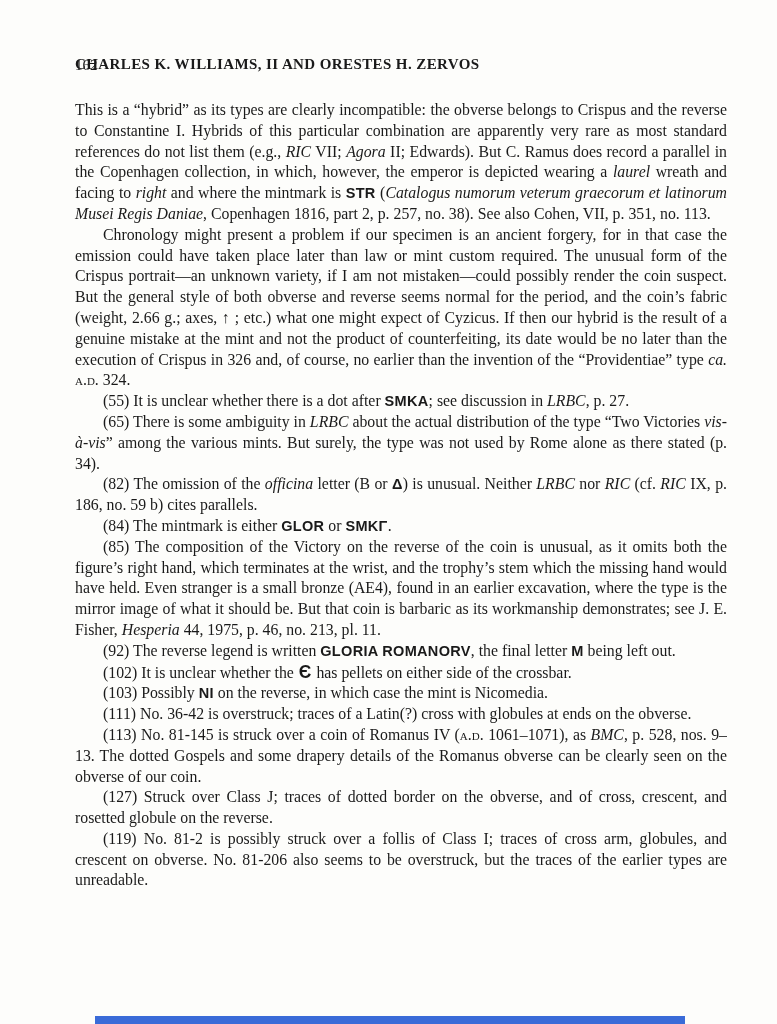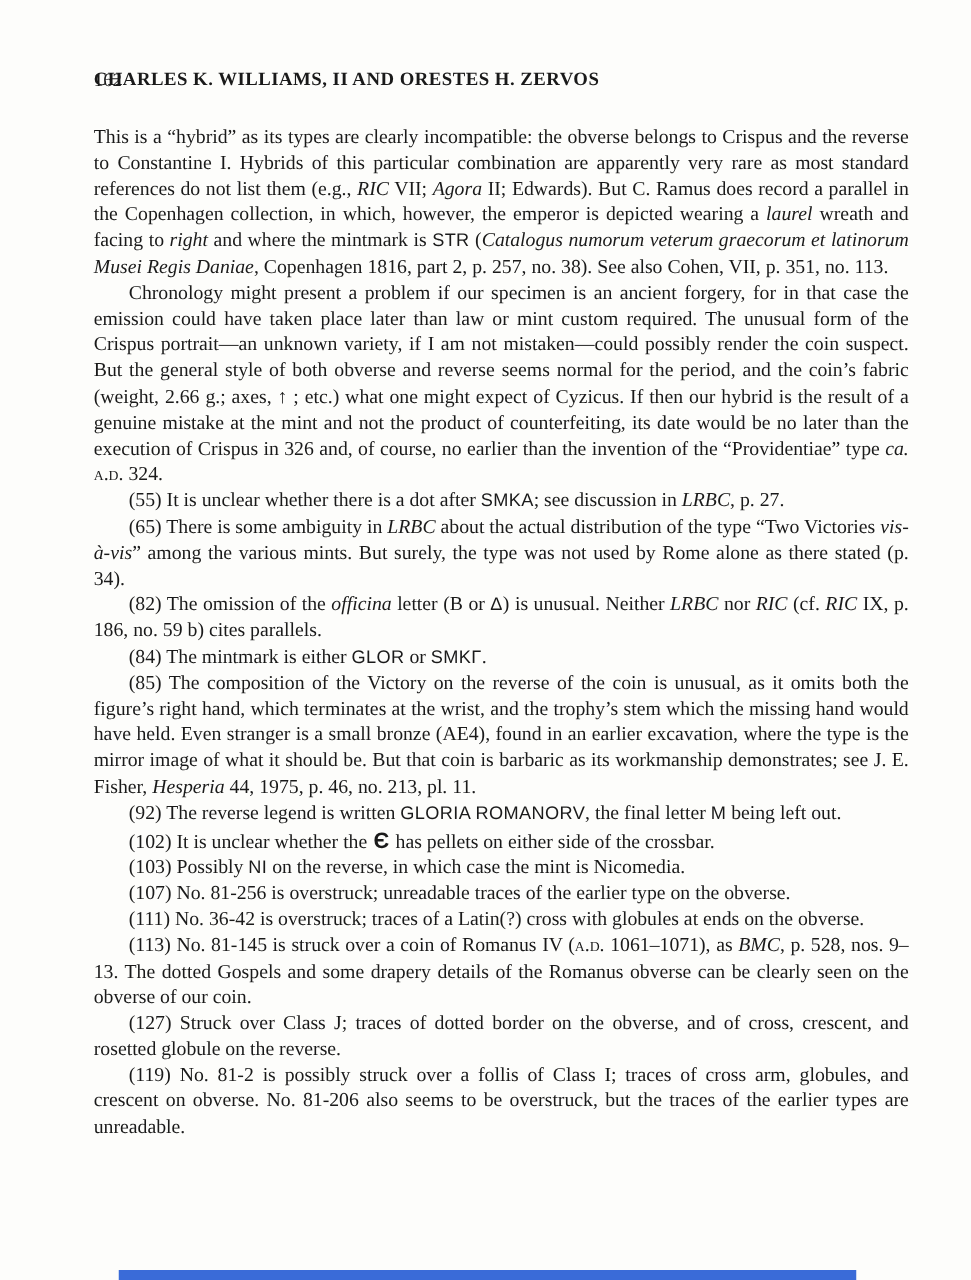--- a/index.html
+++ b/index.html
@@ -48,21 +48,21 @@
     hyphens: auto;
     -webkit-hyphens: auto;
   }
   .body-text p.noindent {
     text-indent: 0;
   }
   .it { font-style: italic; }
   .sans {
     font-family: "Liberation Sans", sans-serif;
     font-size: 0.92em;
-    font-weight: 400;
+    font-weight: 700;
     letter-spacing: 0.3px;
   }
   .sc { font-variant: small-caps; }
   .eps {
     font-family: "Liberation Sans", sans-serif;
     font-weight: 600;
     font-size: 1.12em;
     padding: 0 5px;
   }
   .bottom-bar {
@@ -85,21 +85,20 @@
       <p class="noindent">This is a “hybrid” as its types are clearly incompatible: the obverse belongs to Crispus and the reverse to Constantine I. Hybrids of this particular combination are apparently very rare as most standard references do not list them (e.g., <span class="it">RIC</span> VII; <span class="it">Agora</span> II; Edwards). But C. Ramus does record a parallel in the Copenhagen collection, in which, however, the emperor is depicted wearing a <span class="it">laurel</span> wreath and facing to <span class="it">right</span> and where the mintmark is <span class="sans">STR</span> (<span class="it">Catalogus numorum veterum graecorum et latinorum Musei Regis Daniae</span>, Copenhagen 1816, part 2, p. 257, no. 38). See also Cohen, VII, p. 351, no. 113.</p>
       <p>Chronology might present a problem if our specimen is an ancient forgery, for in that case the emission could have taken place later than law or mint custom required. The unusual form of the Crispus portrait—an unknown variety, if I am not mistaken—could possibly render the coin suspect. But the general style of both obverse and reverse seems normal for the period, and the coin’s fabric (weight, 2.66 g.; axes, ↑ ; etc.) what one might expect of Cyzicus. If then our hybrid is the result of a genuine mistake at the mint and not the product of counterfeiting, its date would be no later than the execution of Crispus in 326 and, of course, no earlier than the invention of the “Providentiae” type <span class="it">ca.</span> <span class="sc">a.d.</span> 324.</p>
       <p>(55) It is unclear whether there is a dot after <span class="sans">SMKA</span>; see discussion in <span class="it">LRBC</span>, p. 27.</p>
       <p>(65) There is some ambiguity in <span class="it">LRBC</span> about the actual distribution of the type “Two Victories <span class="it">vis-à-vis</span>” among the various mints. But surely, the type was not used by Rome alone as there stated (p. 34).</p>
       <p>(82) The omission of the <span class="it">officina</span> letter (B or <span class="sans">Δ</span>) is unusual. Neither <span class="it">LRBC</span> nor <span class="it">RIC</span> (cf. <span class="it">RIC</span> IX, p. 186, no. 59 b) cites parallels.</p>
       <p>(84) The mintmark is either <span class="sans">GLOR</span> or <span class="sans">SMKΓ</span>.</p>
       <p>(85) The composition of the Victory on the reverse of the coin is unusual, as it omits both the figure’s right hand, which terminates at the wrist, and the trophy’s stem which the missing hand would have held. Even stranger is a small bronze (AE4), found in an earlier excavation, where the type is the mirror image of what it should be. But that coin is barbaric as its workmanship demonstrates; see J. E. Fisher, <span class="it">Hesperia</span> 44, 1975, p. 46, no. 213, pl. 11.</p>
       <p>(92) The reverse legend is written <span class="sans">GLORIA ROMANORV</span>, the final letter <span class="sans">M</span> being left out.</p>
       <p>(102) It is unclear whether the<span class="eps">Є</span>has pellets on either side of the crossbar.</p>
       <p>(103) Possibly <span class="sans">NI</span> on the reverse, in which case the mint is Nicomedia.</p>
-      <p>(107) No. 81-256 is overstruck; unreadable traces of the earlier type on the obverse.</p>
       <p>(111) No. 36-42 is overstruck; traces of a Latin(?) cross with globules at ends on the obverse.</p>
       <p>(113) No. 81-145 is struck over a coin of Romanus IV (<span class="sc">a.d.</span> 1061–1071), as <span class="it">BMC</span>, p. 528, nos. 9–13. The dotted Gospels and some drapery details of the Romanus obverse can be clearly seen on the obverse of our coin.</p>
       <p>(127) Struck over Class J; traces of dotted border on the obverse, and of cross, crescent, and rosetted globule on the reverse.</p>
       <p>(119) No. 81-2 is possibly struck over a follis of Class I; traces of cross arm, globules, and crescent on obverse. No. 81-206 also seems to be overstruck, but the traces of the earlier types are unreadable.</p>
     </main>
 </div>
 
 <div class="bottom-bar" style="background: rgb(58, 107, 216);"></div>
 
 </body></html>

